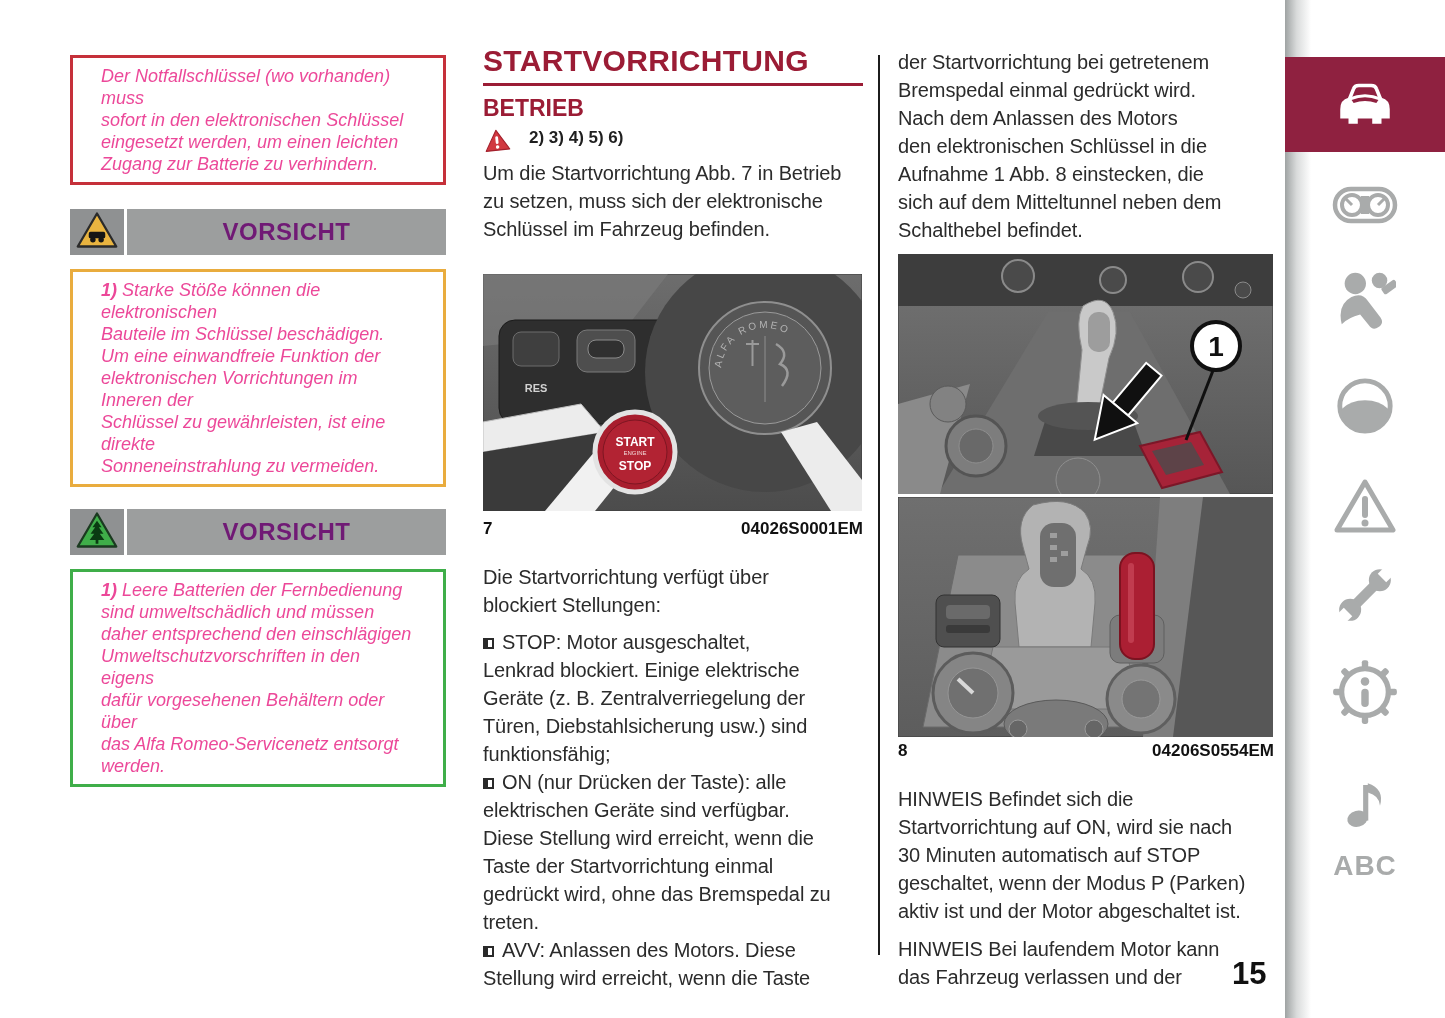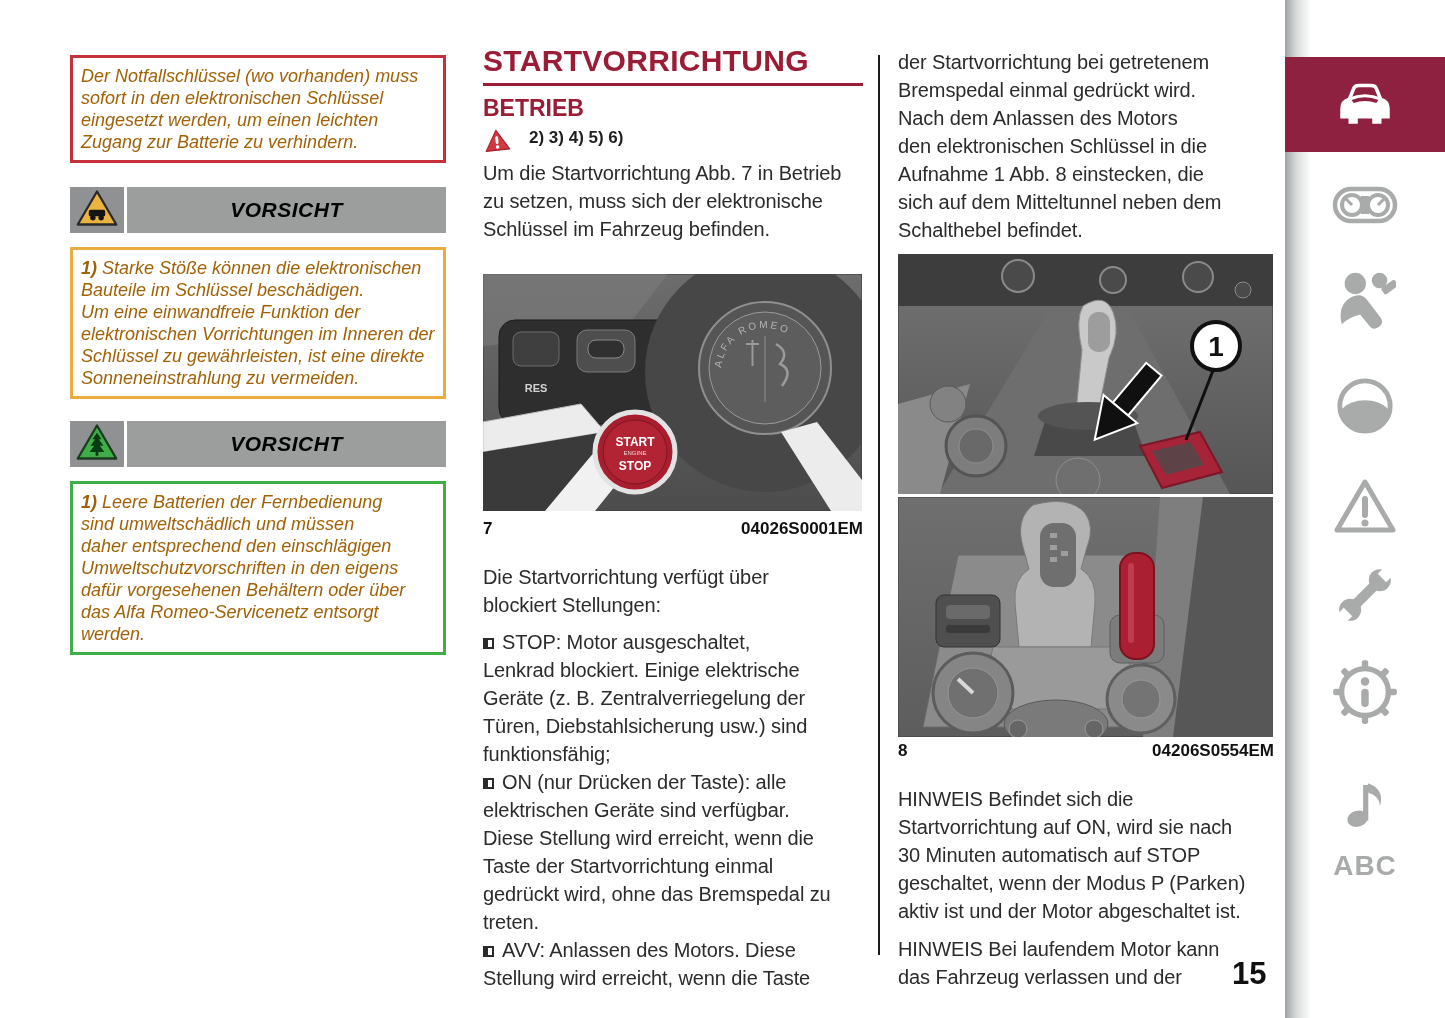--- a/index.html
+++ b/index.html
@@ -7,32 +7,32 @@
     font-family:"Liberation Sans", sans-serif; color:#2b2b2b; }
   .page { position:relative; width:1445px; height:1018px; background:#fff; }
 
   
   .col-left  { position:absolute; left:70px;  top:55px; width:376px; }
   .col-mid   { position:absolute; left:483px; top:44px; width:380px; }
   .col-right { position:absolute; left:898px; top:48px; width:376px; }
   .col-divider { position:absolute; left:878px; top:55px; width:2px; height:900px; background:#1c1c1c; }
 
   
-  .note-box { border:3px solid; padding:7px 8px; font-style:italic;
-    font-size:18px; line-height:22px; white-space:pre-line; color:#a16207; }
+  .note-box { border:3px solid; padding:7px 28px; font-style:italic;
+    font-size:18px; line-height:22px; white-space:pre-line; color:#ec4899; }
   .note-box .ref { font-weight:bold; font-style:italic; }
   .border-red    { border-color:#C5303A; }
   .border-yellow { border-color:#E9AC3E; }
   .border-green  { border-color:#3FAE49; }
 
   .caution-bar { display:flex; height:46px; margin:24px 0 14px 0; }
   .caution-bar .icon-cell { width:54px; background:#8F9192; display:flex; align-items:center; justify-content:center; }
   .caution-bar .gap { width:3px; background:#fff; }
   .caution-bar .bar { flex:1; background:#9C9E9E; display:flex; align-items:center; justify-content:center; }
-  .caution-bar .bar span { color:#000000; font-weight:bold; font-style:italic; font-size:21px; letter-spacing:.5px; }
+  .caution-bar .bar span { color:#701a75; font-weight:bold; font-size:24px; letter-spacing:.5px; }
 
   
   h1.title { font-size:30px; font-weight:bold; color:#9B1C35; letter-spacing:.3px; line-height:34px; }
   .title-rule { height:3px; background:#9B1C35; margin:5px 0 9px 0; }
   h2.section { font-size:23px; font-weight:bold; color:#9B1C35; line-height:26px; margin-bottom:7px; }
 
   .refs-row { display:flex; align-items:flex-start; gap:18px; margin-bottom:2px; }
   .refs-row .refs { font-size:17px; font-weight:bold; color:#1f1f1f; }
 
   

